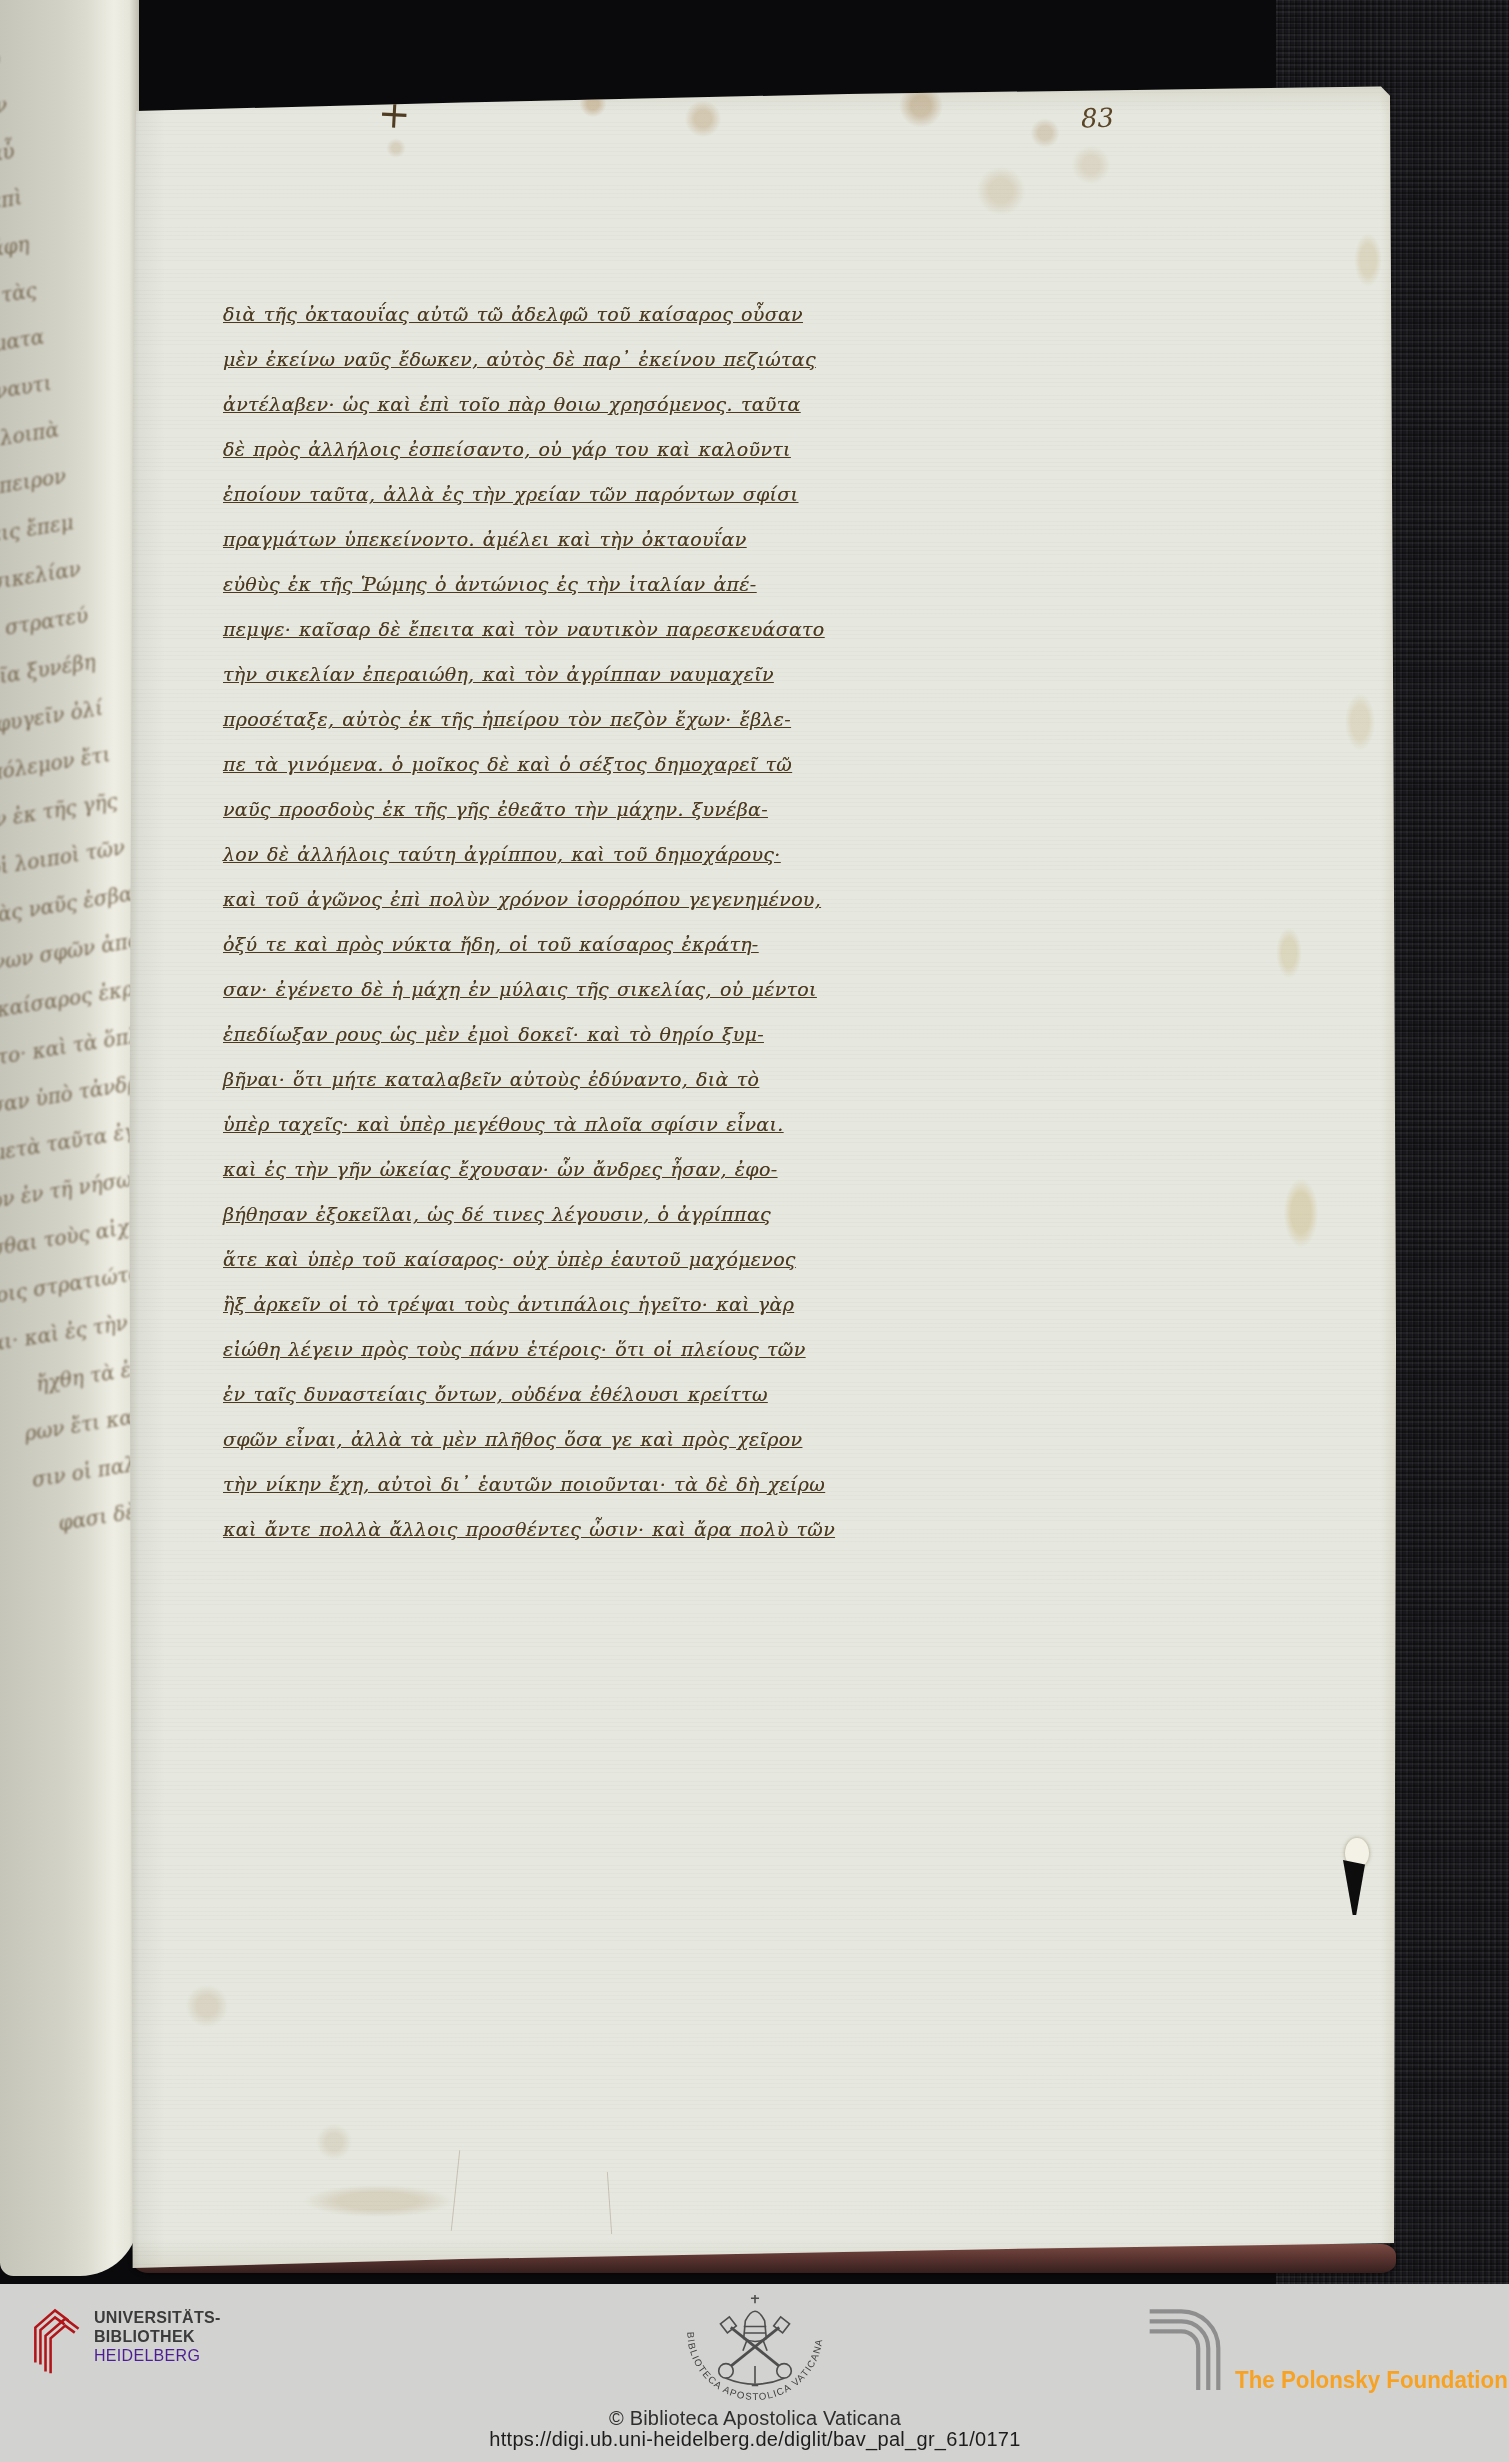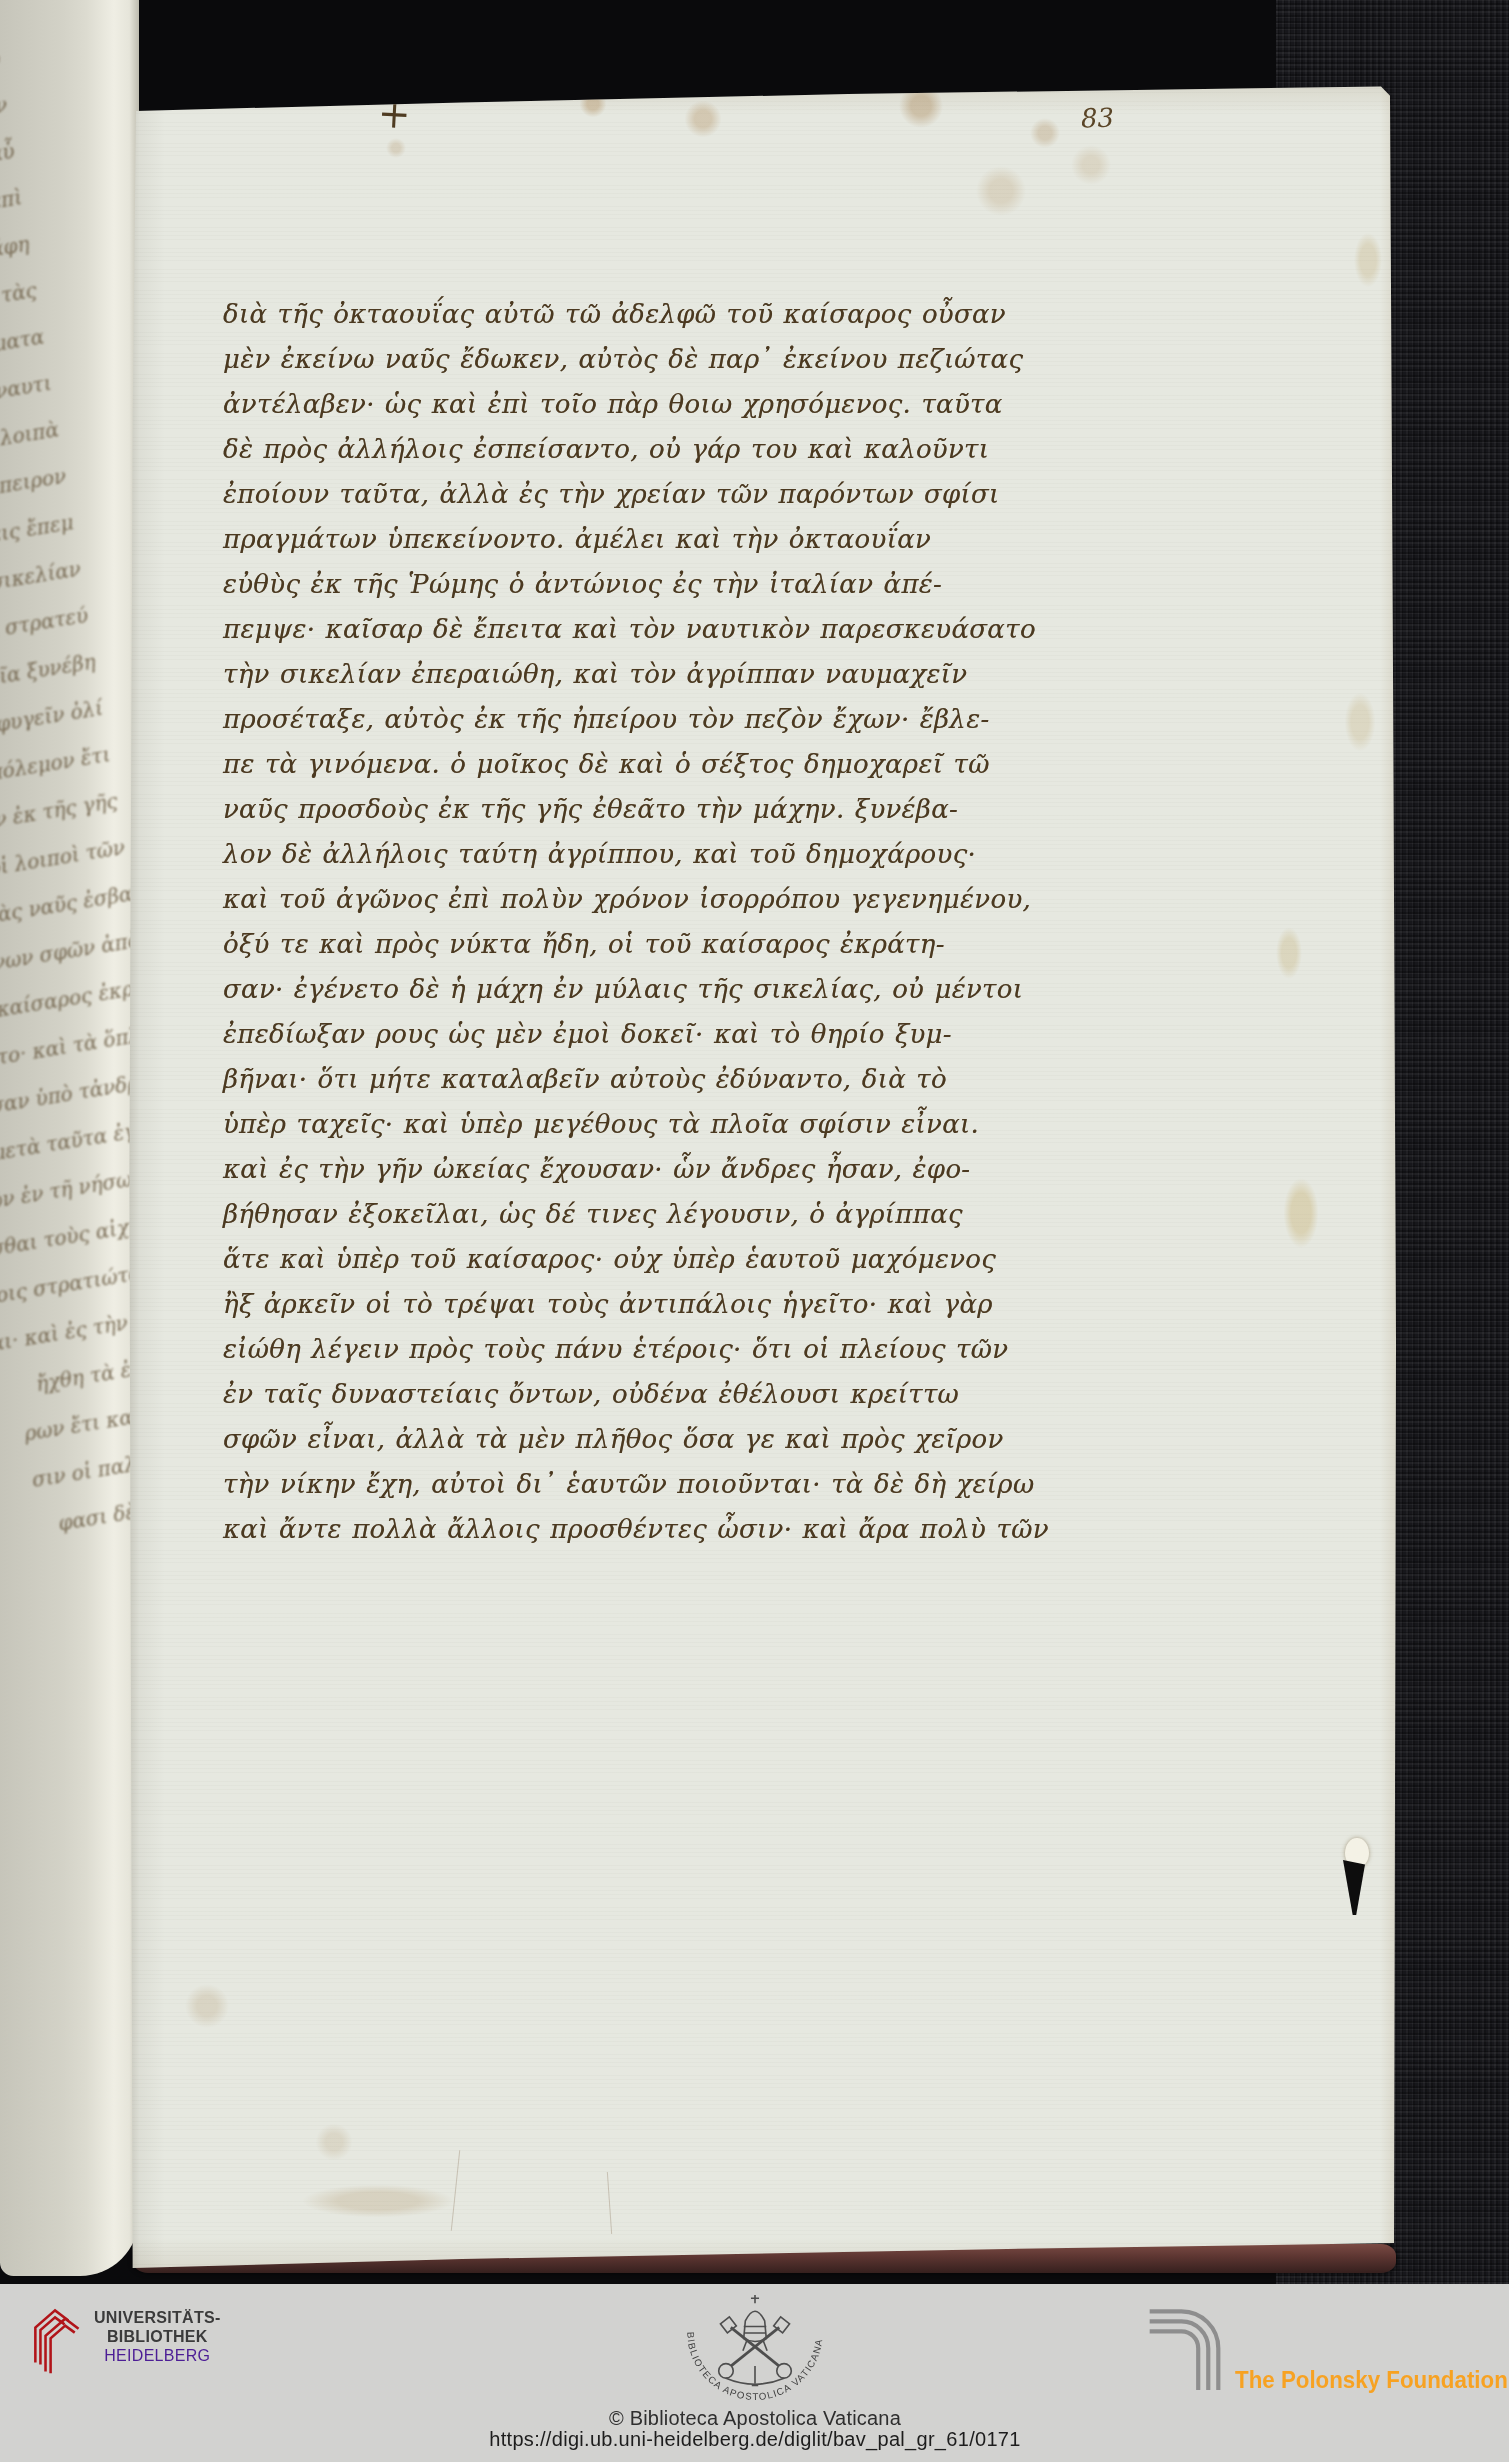--- a/index.html
+++ b/index.html
@@ -44,31 +44,31 @@
       linear-gradient(90deg, rgba(70,60,40,.22) 0, rgba(70,60,40,.06) 13.4px, rgba(70,60,40,0) 39px),
       linear-gradient(270deg, rgba(140,110,60,.20) 0, rgba(140,110,60,0) 22px),
       linear-gradient(0deg, rgba(120,95,55,.12) 0, rgba(120,95,55,0) 34px),
       linear-gradient(180deg, rgba(120,95,55,.12) 0, rgba(120,95,55,0) 30px),
       repeating-linear-gradient(180deg, rgba(90,90,70,.03) 0 0.8px, rgba(0,0,0,0) 0.8px 4.2px);}
   .folio{position:absolute;left:955px;top:18.5px;font-family:"DejaVu Serif",serif;font-style:italic;
     font-size:26px;color:#5a4527;transform:rotate(-2deg);}
   .cross{position:absolute;left:252px;top:6.7px;font-family:"DejaVu Serif",serif;
     font-size:39px;color:#4f3c22;transform:rotate(3deg) scaleY(1.05);font-weight:300;}
   .textblock{position:absolute;left:97px;top:208px;width:848px;
-    font-family:"DejaVu Serif",serif;font-style:italic;font-size:26px;line-height:45px;
+    font-family:"DejaVu Serif",serif;font-style:italic;font-size:19px;line-height:45px;
     color:#4b3920;letter-spacing:0.3px;word-spacing:1.7px;white-space:nowrap;
-    text-shadow:0 0 0.6px rgba(75,57,32,.55);}
+    text-shadow:0 0 0.6px rgba(75,57,32,.55);text-decoration:underline;}
   .hole-rim{position:absolute;left:1219px;top:1754px;width:23.5px;height:30px;border-radius:50%;
     background:#f4f2e6;box-shadow:0 0 4.2px rgba(120,100,60,.55);}
   .hole-dark{position:absolute;left:1217px;top:1776px;width:22px;height:55px;background:#0d0d0d;
     clip-path:polygon(0 0,100% 8%,60% 100%,44% 100%);}
   .crack{position:absolute;width:0.8px;background:rgba(120,90,60,.28);}
   
   .footer{position:absolute;left:0;top:2284px;width:1510px;height:178px;background:#d2d2d0;z-index:5;}
-  .ub{position:absolute;left:29px;top:6.7px;width:302px;height:101px;text-align:center;}
+  .ub{position:absolute;left:29px;top:6.7px;width:302px;height:101px;}
   .ub svg{position:absolute;left:0;top:1.7px;}
   .ub-text{position:absolute;left:65px;top:17px;line-height:19.3px;letter-spacing:0.3px;}
   .ub-l1,.ub-l2{font-weight:bold;font-size:16px;color:#3b3b3b;}
   .ub-l3{font-size:16px;color:#4c1d95;}
   .vatican{position:absolute;left:666px;top:3.4px;width:178px;height:121px;}
   .vat-copy{position:absolute;left:0;top:123px;width:1510px;text-align:center;
     font-size:20px;color:#2e2e2e;letter-spacing:0.2px;}
   .footer-url{position:absolute;left:0;top:144px;width:1510px;text-align:center;
     font-size:20px;color:#1d1d1d;letter-spacing:0.3px;}
   .polonsky-icon{position:absolute;left:1148px;top:22px;}

